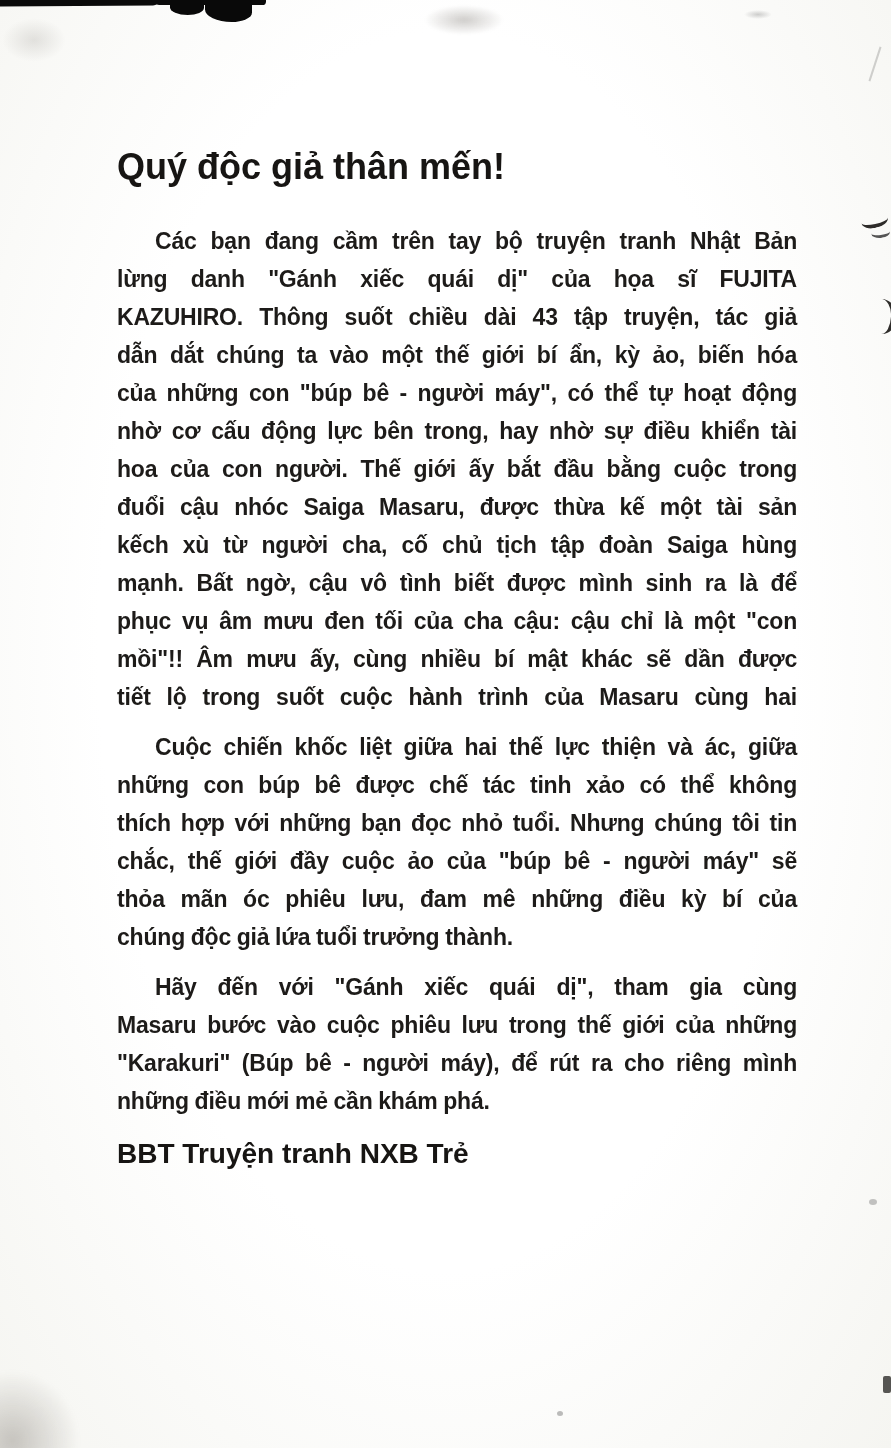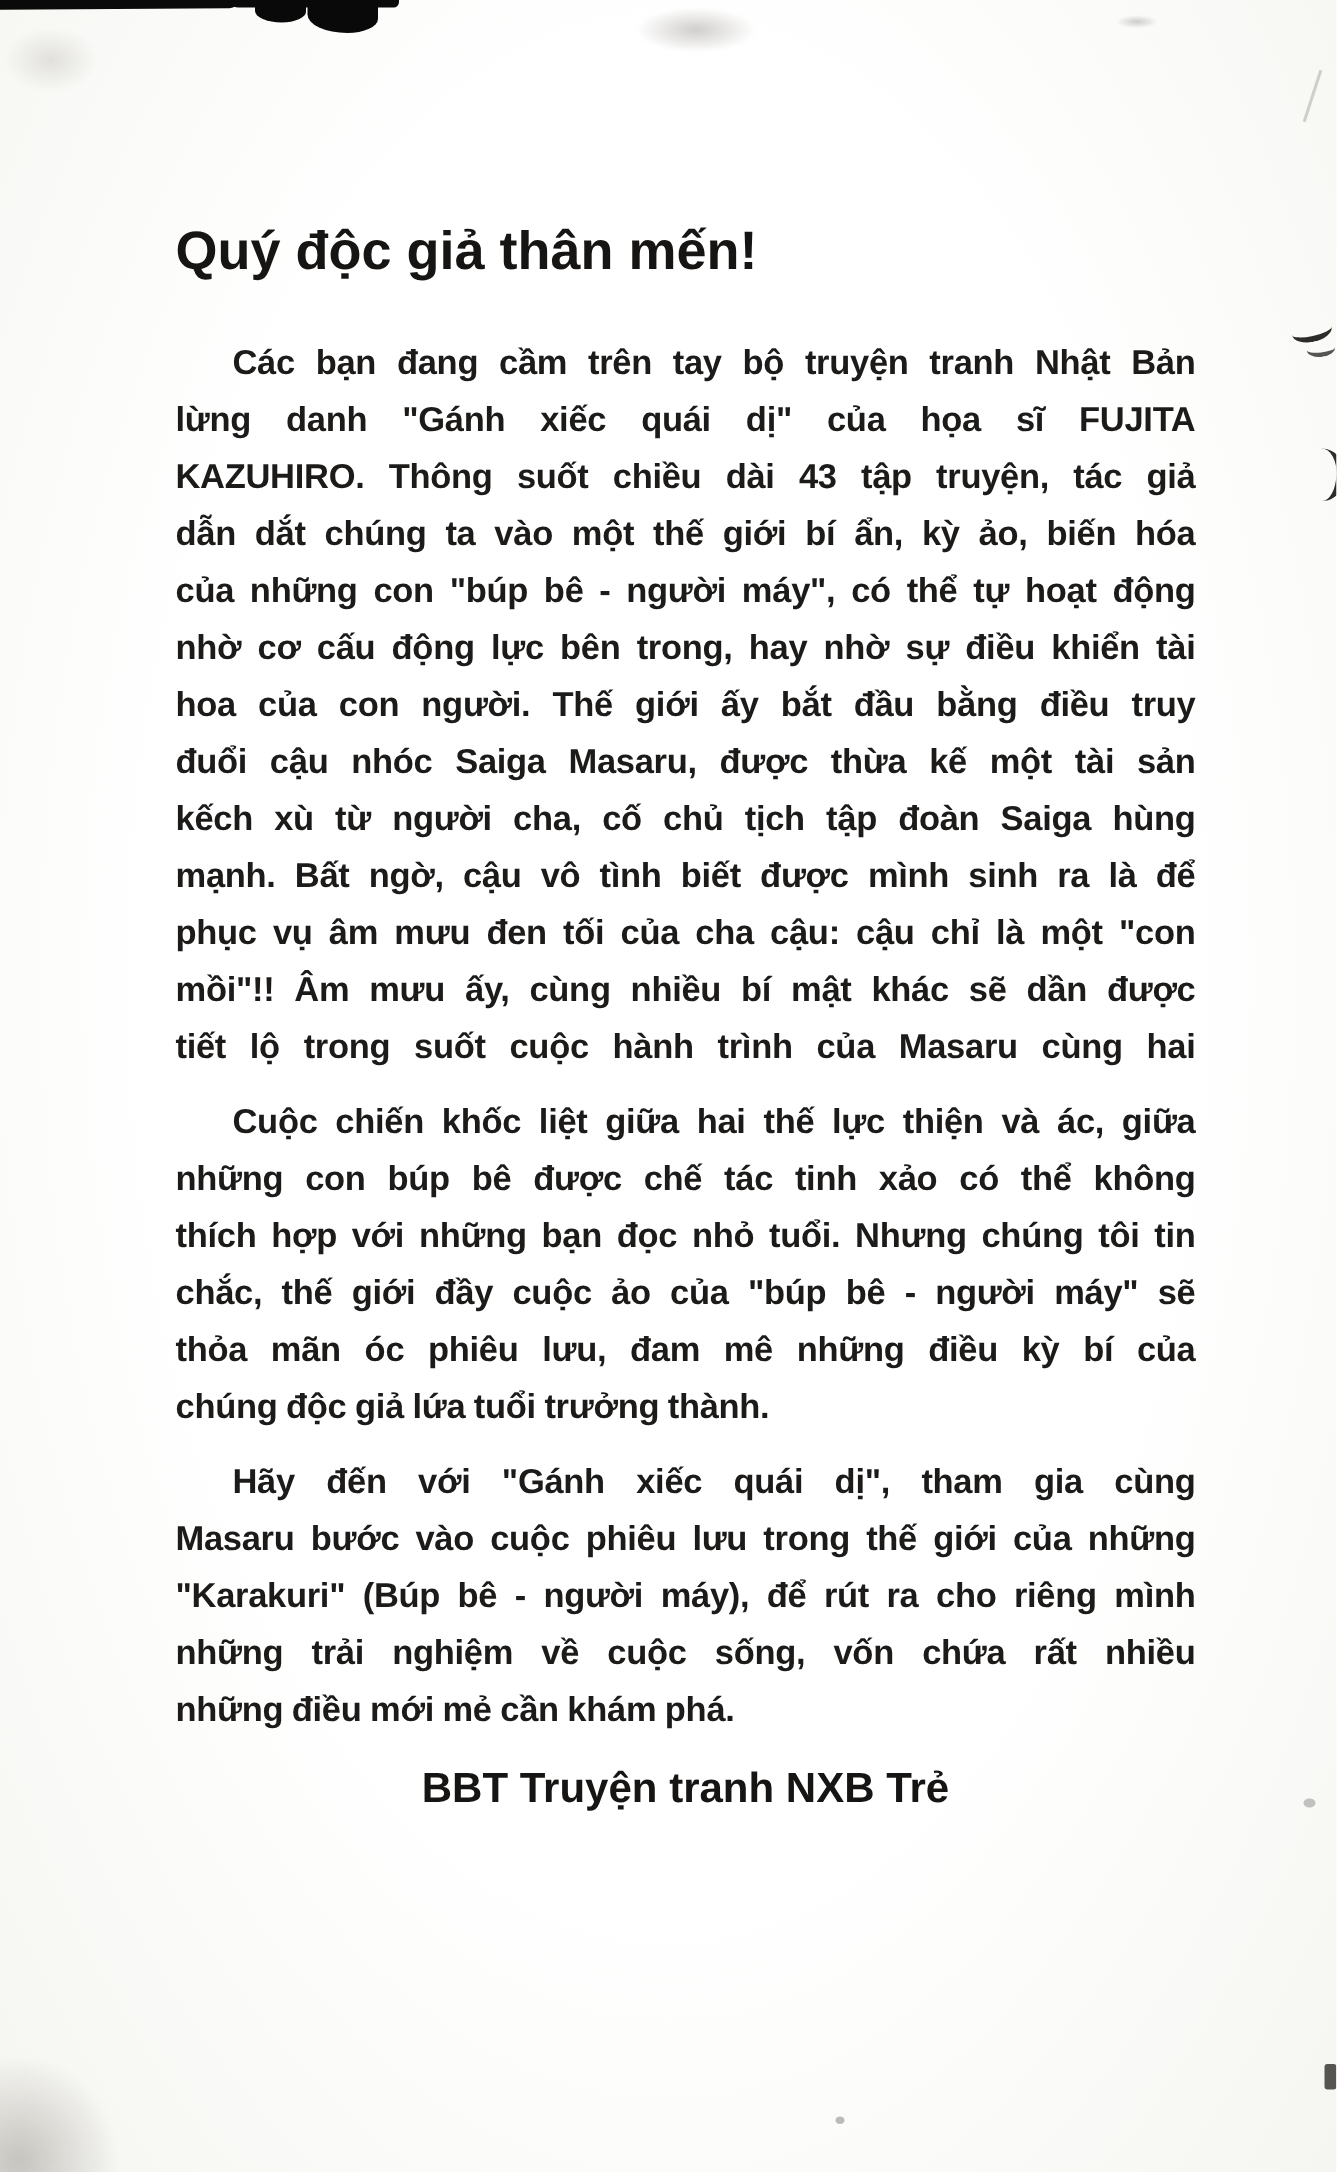--- a/index.html
+++ b/index.html
@@ -16,21 +16,21 @@
     margin:0 0 33px 0; color:#171513;
   }
   .para { margin:0 0 12px 0; }
   .ln {
     font-size:23px; font-weight:bold; line-height:38px;
     letter-spacing:-0.2px; word-spacing:-0.5px;
     text-align:justify; text-align-last:justify;
   }
   .ln.ind { text-indent:38px; }
   .ln.end { text-align-last:left; }
-  .sig { margin-top:18px; font-size:28px; font-weight:bold; text-align:center; color:#171513; }
+  .sig { margin-top:18px; font-size:28px; font-weight:bold; text-align:left; color:#171513; }
 
   
   .art { position:absolute; pointer-events:none; }
   .a-strip1 { left:-3px; top:-4px; width:162px; height:10px; background:#0a0a0a; border-radius:0 0 6px 3px; transform:rotate(-0.4deg); }
   .a-strip2 { left:150px; top:-4px; width:116px; height:9px; background:#0a0a0a; border-radius:0 0 4px 10px; }
   .a-blob1 { left:170px; top:0; width:34px; height:15px; background:#090909; border-radius:0 0 55% 60%; }
   .a-blob2 { left:205px; top:0; width:47px; height:22px; background:#090909; border-radius:0 0 50% 65%; }
   .a-smudge-top { left:424px; top:5px; width:80px; height:30px; background:radial-gradient(ellipse, rgba(120,115,108,0.35), rgba(120,115,108,0) 70%); filter:blur(1px); }
   .a-dot-top { left:744px; top:10px; width:28px; height:9px; background:radial-gradient(ellipse, rgba(100,100,100,0.3), transparent 70%); }
   .a-corner-line { left:874px; top:46px; width:2px; height:36px; background:rgba(80,80,80,0.25); transform:rotate(18deg); }
@@ -67,21 +67,21 @@
   <div class="col">
     <div class="title">Quý độc giả thân mến!</div>
 
     <div class="para">
       <div class="ln ind">Các bạn đang cầm trên tay bộ truyện tranh Nhật Bản</div>
       <div class="ln">lừng danh "Gánh xiếc quái dị" của họa sĩ FUJITA</div>
       <div class="ln">KAZUHIRO. Thông suốt chiều dài 43 tập truyện, tác giả</div>
       <div class="ln">dẫn dắt chúng ta vào một thế giới bí ẩn, kỳ ảo, biến hóa</div>
       <div class="ln">của những con "búp bê - người máy", có thể tự hoạt động</div>
       <div class="ln">nhờ cơ cấu động lực bên trong, hay nhờ sự điều khiển tài</div>
-      <div class="ln">hoa của con người. Thế giới ấy bắt đầu bằng điều truy</div>
+      <div class="ln">hoa của con người. Thế giới ấy bắt đầu bằng cuộc trong</div>
       <div class="ln">đuổi cậu nhóc Saiga Masaru, được thừa kế một tài sản</div>
       <div class="ln">kếch xù từ người cha, cố chủ tịch tập đoàn Saiga hùng</div>
       <div class="ln">mạnh. Bất ngờ, cậu vô tình biết được mình sinh ra là để</div>
       <div class="ln">phục vụ âm mưu đen tối của cha cậu: cậu chỉ là một "con</div>
       <div class="ln">mồi"!! Âm mưu ấy, cùng nhiều bí mật khác sẽ dần được</div>
       <div class="ln">tiết lộ trong suốt cuộc hành trình của Masaru cùng hai</div>
     </div>
 
     <div class="para">
       <div class="ln ind">Cuộc chiến khốc liệt giữa hai thế lực thiện và ác, giữa</div>
@@ -89,19 +89,18 @@
       <div class="ln">thích hợp với những bạn đọc nhỏ tuổi. Nhưng chúng tôi tin</div>
       <div class="ln">chắc, thế giới đầy cuộc ảo của "búp bê - người máy" sẽ</div>
       <div class="ln">thỏa mãn óc phiêu lưu, đam mê những điều kỳ bí của</div>
       <div class="ln end">chúng độc giả lứa tuổi trưởng thành.</div>
     </div>
 
     <div class="para">
       <div class="ln ind">Hãy đến với "Gánh xiếc quái dị", tham gia cùng</div>
       <div class="ln">Masaru bước vào cuộc phiêu lưu trong thế giới của những</div>
       <div class="ln">"Karakuri" (Búp bê - người máy), để rút ra cho riêng mình</div>
-      <div class="ln">những trải nghiệm về cuộc sống, vốn chứa rất nhiều</div>
       <div class="ln end">những điều mới mẻ cần khám phá.</div>
     </div>
 
     <div class="sig">BBT Truyện tranh NXB Trẻ</div>
   </div>
 </div>
 
 </body></html>

